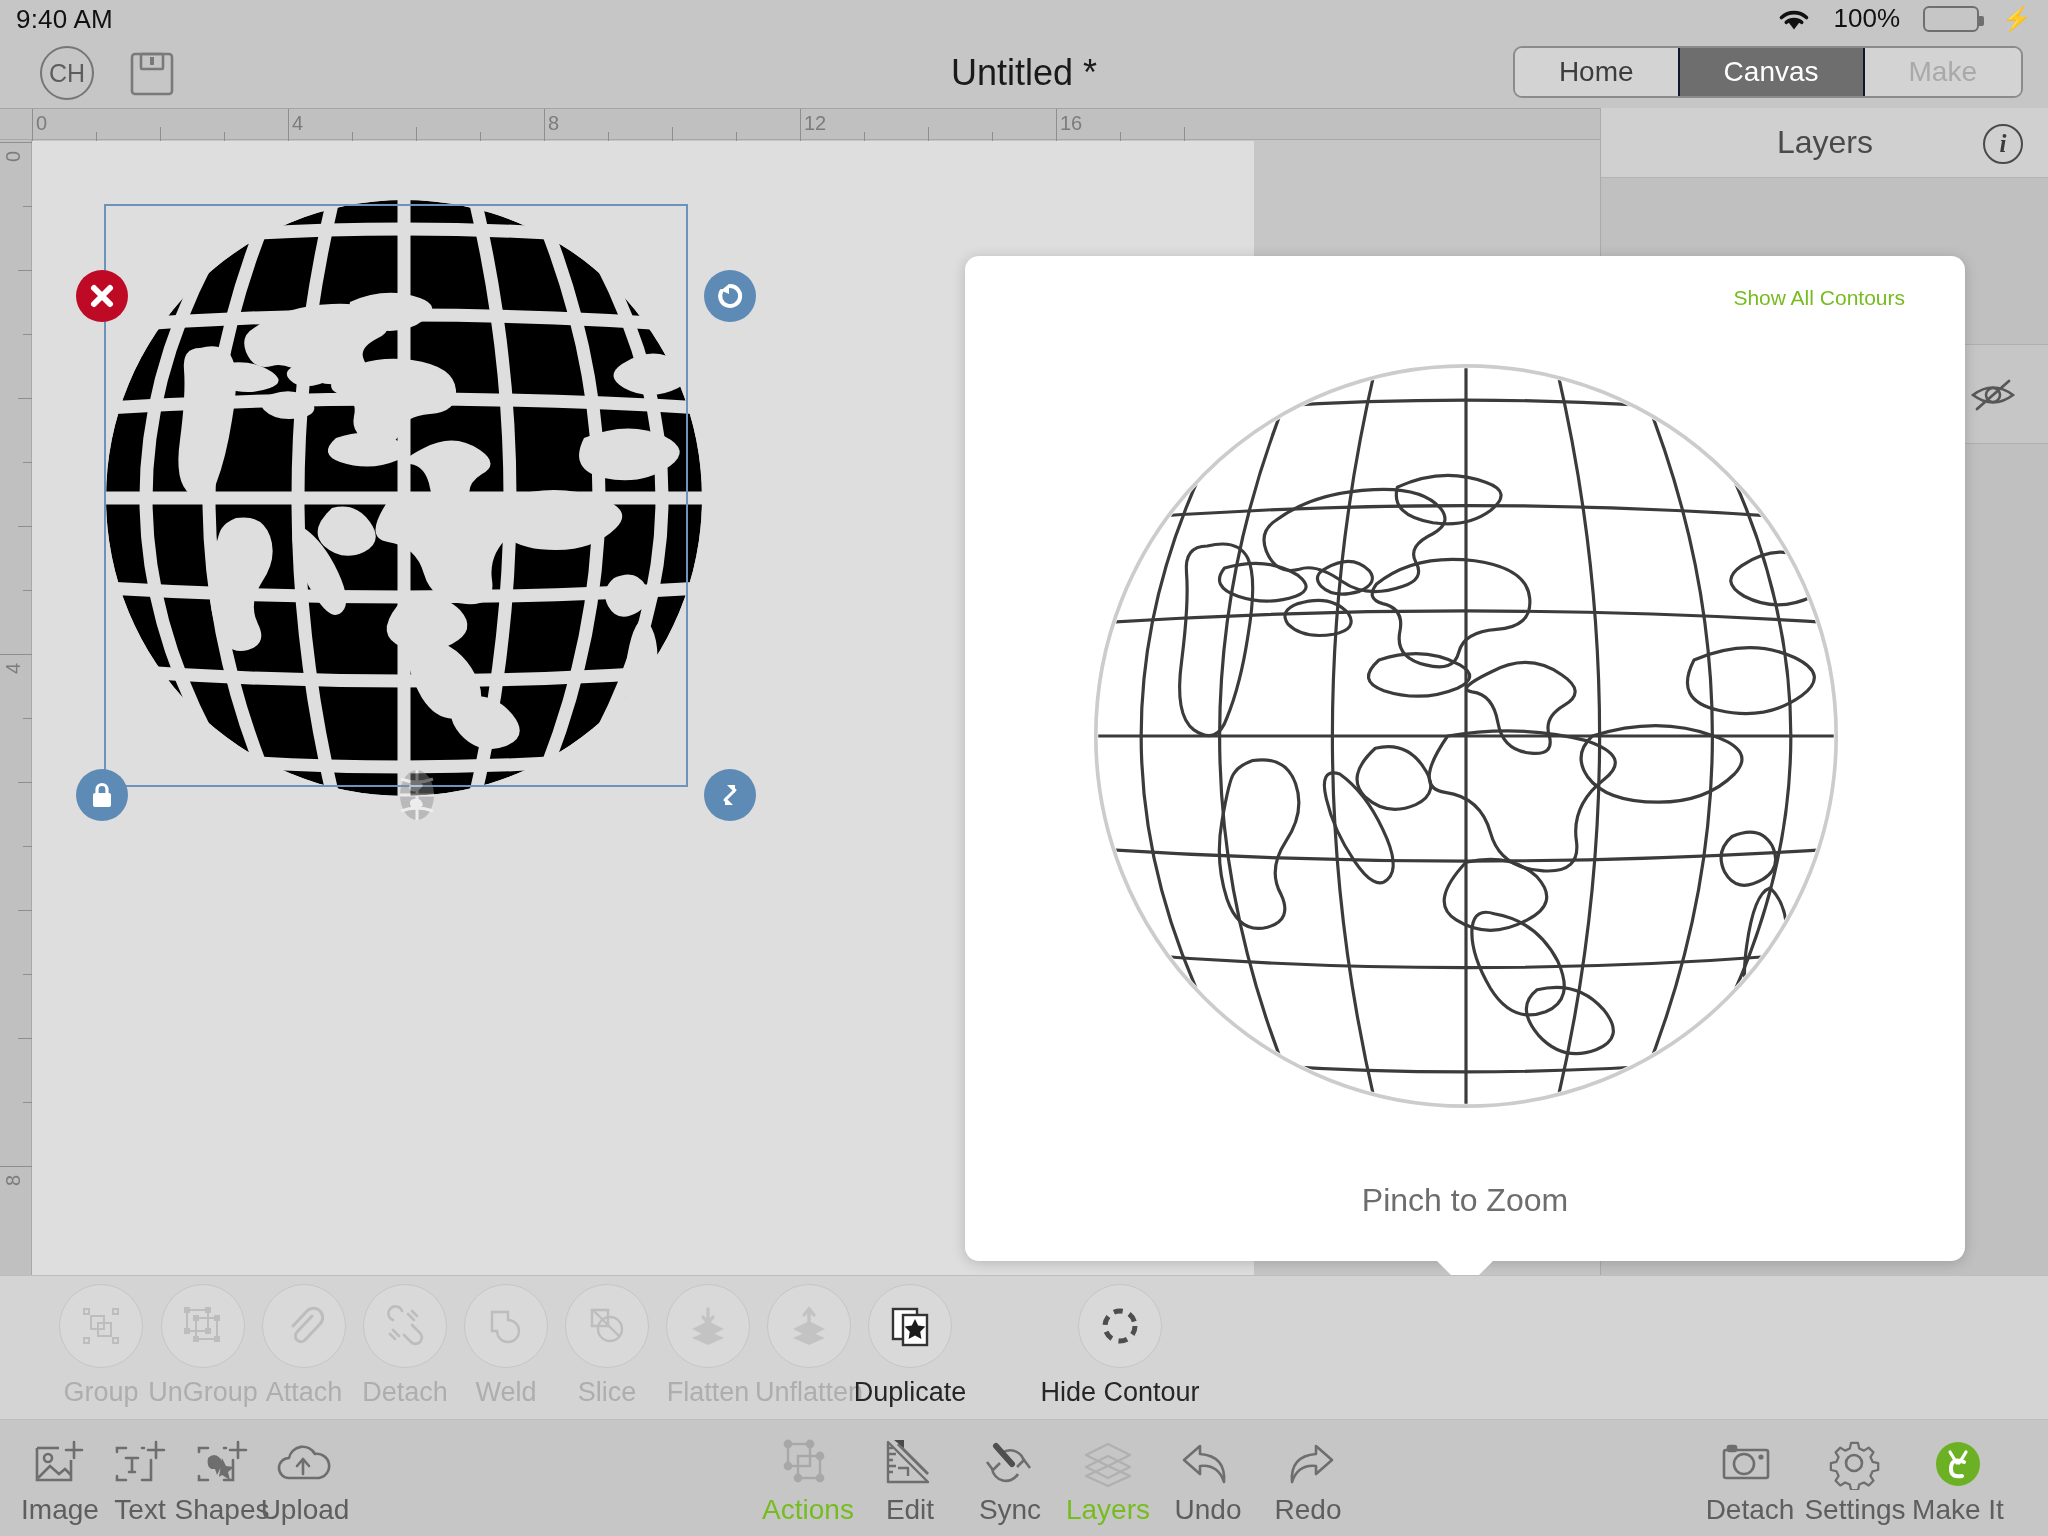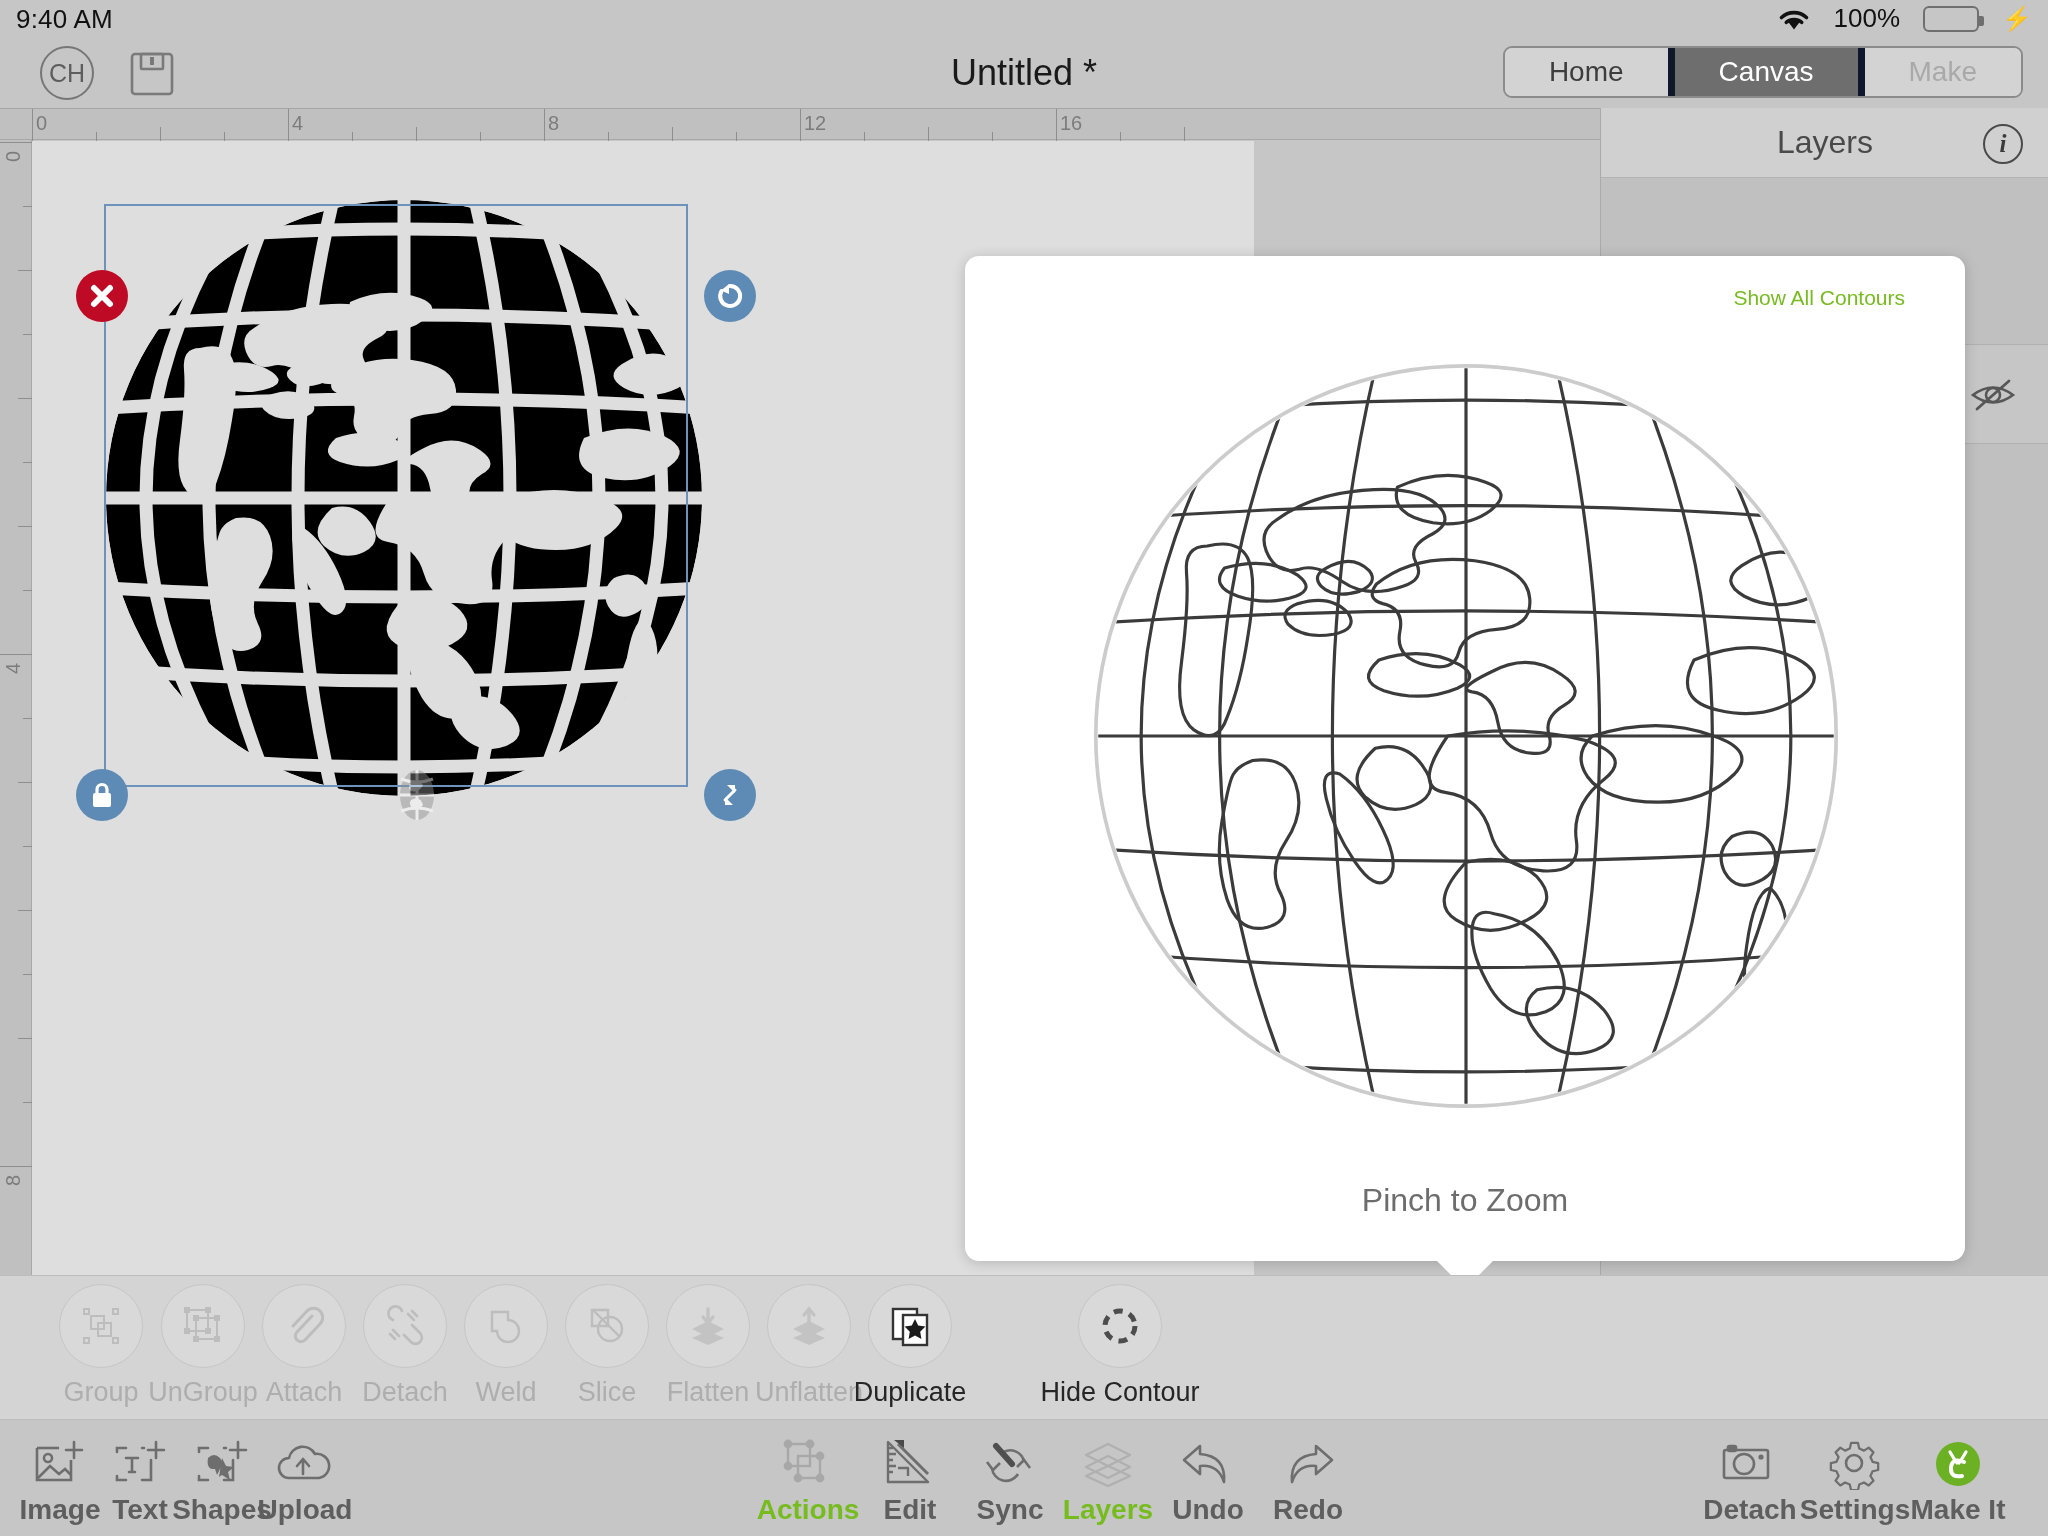--- a/index.html
+++ b/index.html
@@ -52,21 +52,21 @@
     position:absolute; right:25px; top:8px;
     height:52px; display:flex;
     border:2px solid #8b8b8b; border-radius:9px; overflow:hidden;
   }
   .segctl > div {
     padding:0 44px; display:flex; align-items:center;
     font-size:28px; background:#d3d3d3; color:#3d3d3d;
   }
   .segctl > div.sel { background:#6e6e6e; color:#ffffff; }
   .segctl > div.dis { color:#a9a9a9; }
-  .segctl > div + div { border-left:7px solid #0f172a; }
+  .segctl > div + div { border-left:2px solid #0f172a; }
 
   
   .ruler-h {
     position:absolute; left:0; top:108px; width:1600px; height:32px;
     background:#c0c0c0; border-top:1px solid #a4a4a4; border-bottom:1px solid #a8a8a8;
   }
   .ruler-v {
     position:absolute; left:0; top:140px; width:32px; height:1135px;
     background:#c0c0c0; border-right:1px solid #a8a8a8;
   }
@@ -182,21 +182,20 @@
     display:flex; align-items:center; justify-content:center;
   }
   .act-lbl { margin-top:9px; font-size:27px; white-space:nowrap; }
   .act.on  .act-lbl { color:#262626; }
   .act.off .act-lbl { color:#aeaeae; }
 
   
   .bottom-nav {
     position:absolute; left:0; top:1420px; width:1787px; height:116px;
     background:#c6c6c6;
-    font-weight:bold;
   }
   .nav {
     position:absolute; top:8px; width:120px;
     display:flex; flex-direction:column; align-items:center;
   }
   .nav-ico { height:62px; display:flex; align-items:flex-end; justify-content:center; }
   .nav-lbl { margin-top:4px; font-size:28px; color:#5e5e5e; white-space:nowrap; }
   .nav.green .nav-lbl { color:#77bc1f; }
 
   svg { display:block; }

